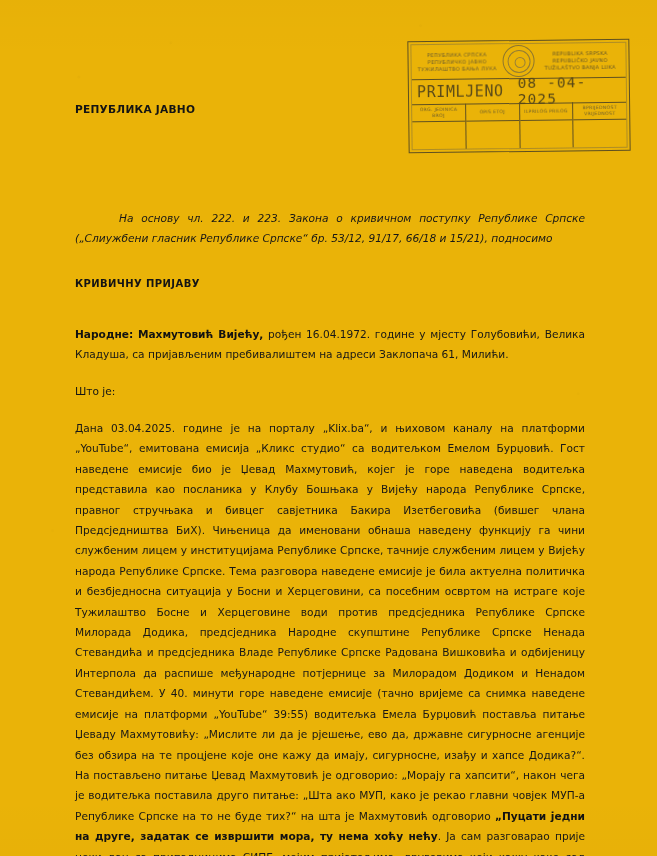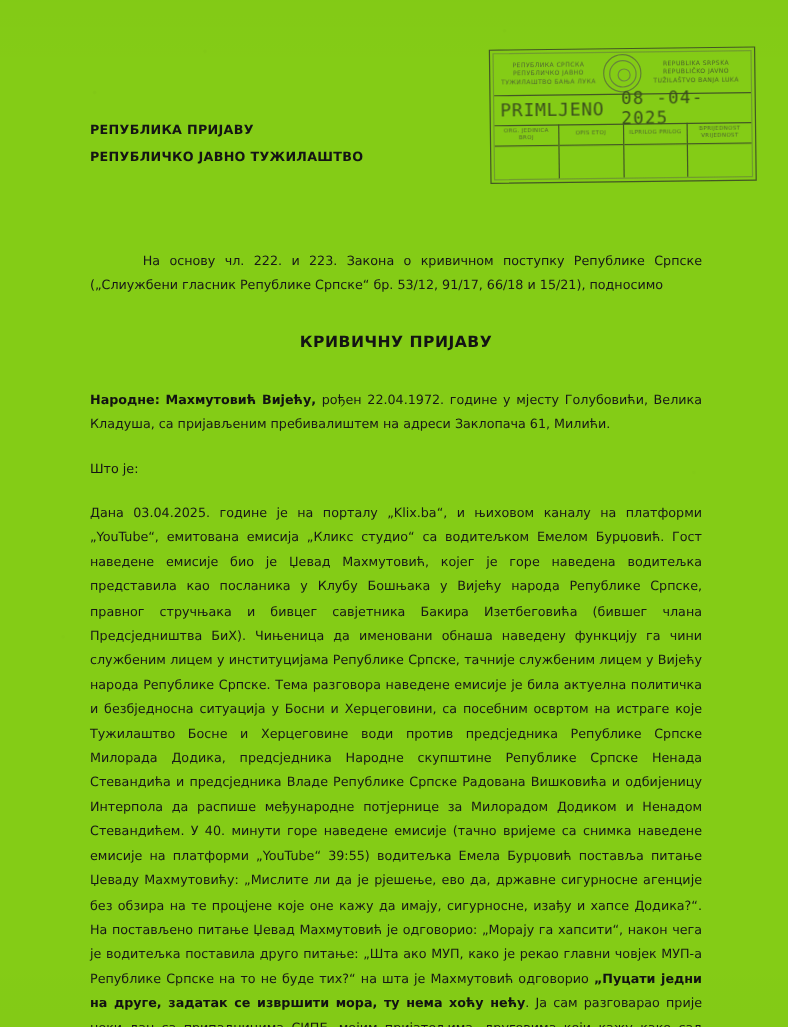--- a/index.html
+++ b/index.html
@@ -12,21 +12,21 @@
     height: 856px;
     overflow: hidden;
     font-family: "DejaVu Sans", sans-serif;
     color: #1b1b1b;
     position: relative;
   }
 
   .page {
     position: absolute;
     inset: 0;
-    background: #84cc16;
+    background: #eab308;
   }
 
   
   .scan-noise {
     position: absolute;
     inset: 0;
     pointer-events: none;
     background:
       radial-gradient(circle at 12% 9%, rgba(0,0,0,0.020) 0 1px, transparent 2px),
       radial-gradient(circle at 26% 5%, rgba(0,0,0,0.016) 0 1px, transparent 2px),
@@ -173,28 +173,29 @@
   .legal-basis {
     position: absolute;
     left: 0;
     top: 208px;
     width: 510px;
     font-size: 10.6px;
     line-height: 20px;
     text-align: justify;
     text-indent: 44px;
     color: #171717;
+    font-style: italic;
   }
   .doc-title {
     position: absolute;
     left: 0;
     top: 278px;
     width: 510px;
-    text-align: center;
-    font-size: 13px;
+    text-align: left;
+    font-size: 10px;
     font-weight: bold;
     letter-spacing: 0.4px;
     color: #141414;
   }
   .against {
     position: absolute;
     left: 0;
     top: 324px;
     width: 510px;
     font-size: 10.6px;
@@ -260,28 +261,27 @@
       </div>
       <div class="stamp-col">
         <div class="stamp-col-head">BPRIJEDNOST VRIJEDNOST</div>
       </div>
     </div>
   </div>
 
   <div class="content">
 
     <div class="org-header">
-      <div class="org-line">РЕПУБЛИКА ПРИЈАВУ</div>
-      <div class="org-line">РЕПУБЛИЧКО ЈАВНО ТУЖИЛАШТВО</div>
+      <div class="org-line">РЕПУБЛИКА ЈАВНО</div>
     </div>
 
     <div class="legal-basis">На основу чл. 222. и 223. Закона о кривичном поступку Републике Српске („Слиужбени гласник Републике Српске“ бр. 53/12, 91/17, 66/18 и 15/21), подносимо</div>
 
     <div class="doc-title">КРИВИЧНУ ПРИЈАВУ</div>
 
-    <div class="against"><span class="b">Народне:</span> <span class="b">Махмутовић Вијећу,</span><span> рођен 22.04.1972. године у мјесту Голубовићи, Велика Кладуша, са пријављеним пребивалиштем на адреси Заклопача 61, Милићи.</span></div>
+    <div class="against"><span class="b">Народне:</span> <span class="b">Махмутовић Вијећу,</span><span> рођен 16.04.1972. године у мјесту Голубовићи, Велика Кладуша, са пријављеним пребивалиштем на адреси Заклопача 61, Милићи.</span></div>
 
     <div class="section-label">Што је:</div>
 
     <div class="body-text"><span>Дана 03.04.2025. године је на порталу „Klix.ba“, и њиховом каналу на платформи „YouTube“, емитована емисија „Кликс студио“ са водитељком Емелом Бурџовић. Гост наведене емисије био је Џевад Махмутовић, којег је горе наведена водитељка представила као посланика у Клубу Бошњака у Вијећу народа Републике Српске, правног стручњака и бивцег савјетника Бакира Изетбеговића (бившег члана Предсједништва БиХ). Чињеница да именовани обнаша наведену функцију га чини службеним лицем у институцијама Републике Српске, тачније службеним лицем у Вијећу народа Републике Српске. Тема разговора наведене емисије је била актуелна политичка и безбједносна ситуација у Босни и Херцеговини, са посебним освртом на истраге које Тужилаштво Босне и Херцеговине води против предсједника Републике Српске Милорада Додика, предсједника Народне скупштине Републике Српске Ненада Стевандића и предсједника Владе Републике Српске Радована Вишковића и одбијеницу Интерпола да распише међународне потјернице за Милорадом Додиком и Ненадом Стевандићем. У 40. минути горе наведене емисије (тачно вријеме са снимка наведене емисије на платформи „YouTube“ 39:55) водитељка Емела Бурџовић поставља питање Џеваду Махмутовићу: „Мислите ли да је рјешење, ево да, државне сигурносне агенције без обзира на те процјене које оне кажу да имају, сигурносне, изађу и хапсе Додика?“. На постављено питање Џевад Махмутовић је одговорио: „Морају га хапсити“, након чега је водитељка поставила друго питање: „Шта ако МУП, како је рекао главни човјек МУП-а Републике Српске на то не буде тих?“ на шта је Махмутовић одговорио </span><span class="b">„Пуцати једни на друге, задатак се извршити мора, ту нема хоћу нећу</span><span>. Ја сам разговарао прије неки дан са припадницима СИПЕ, мојим пријатељима, друговима који кажу како сад отићи неком другом па га привести, извадити значку, кажу мене је срамота да носим</span></div>
 
   </div>
 </div>
 
 </body></html>

